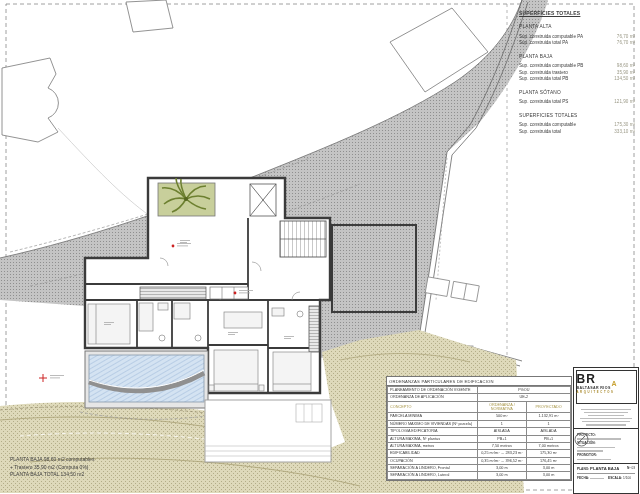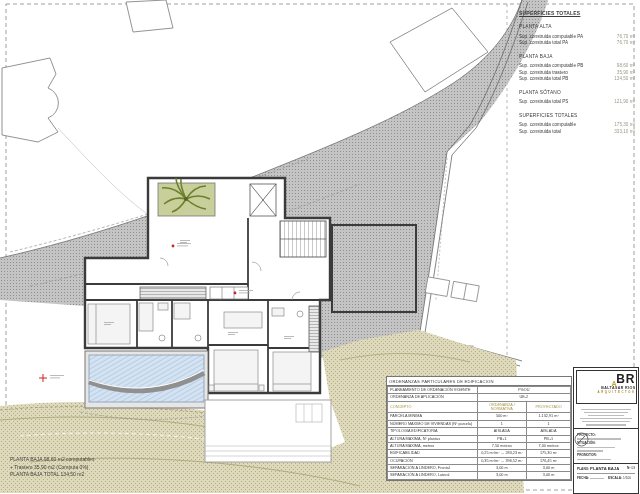--- a/index.html
+++ b/index.html
@@ -20,21 +20,21 @@
        font-size:3.8px;color:#3c3c3c;}
   #ord .t{border-bottom:1px solid #777;padding:1.5px 2px;font-size:4.2px;letter-spacing:.2px;}
   #ord table{border-collapse:collapse;width:100%;table-layout:fixed;}
   #ord td{border:0.5px solid #8a8a8a;padding:1px 2px;line-height:1.15;vertical-align:middle;}
   #ord td.c{text-align:center;}
   #ord tr.hdr td{color:#a89648;}
   #ord col.c1{width:49%;} #ord col.c2{width:27%;} #ord col.c3{width:24%;}
   
   #tb{position:absolute;left:573px;top:367px;width:64px;height:125px;border:1px solid #333;background:#fff;
       font-size:3.2px;color:#333;}
-  #tb .logo{height:30px;border:1px solid #333;margin:1.5px;text-align:right;padding-top:2px;position:relative;}
+  #tb .logo{height:30px;border:1px solid #333;margin:1.5px;text-align:left;padding-top:2px;position:relative;}
   #tb .logo .br{font-size:12px;font-weight:bold;letter-spacing:1px;color:#222;line-height:1;}
   #tb .logo .gold{position:absolute;left:35px;top:9px;font-size:7px;font-weight:bold;color:#c9a437;}
   #tb .logo .nm{font-size:3.6px;font-weight:bold;letter-spacing:.4px;margin-top:1px;}
   #tb .logo .sub{font-size:2.8px;letter-spacing:1.6px;color:#a8882a;font-weight:bold;}
   #tb .print{padding:2px 4px 1px 4px;border-bottom:1px solid #333;}
   .bar{height:1.5px;background:#bdbdbd;margin:1.6px auto;}
   #tb .info{position:relative;padding:2px 3px;border-bottom:1px solid #333;height:30px;}
   #tb .info .lab{font-weight:bold;margin-top:1.5px;}
   #tb .north{position:absolute;right:2px;top:3px;}
   #tb .plano{padding:2px 3px;}

